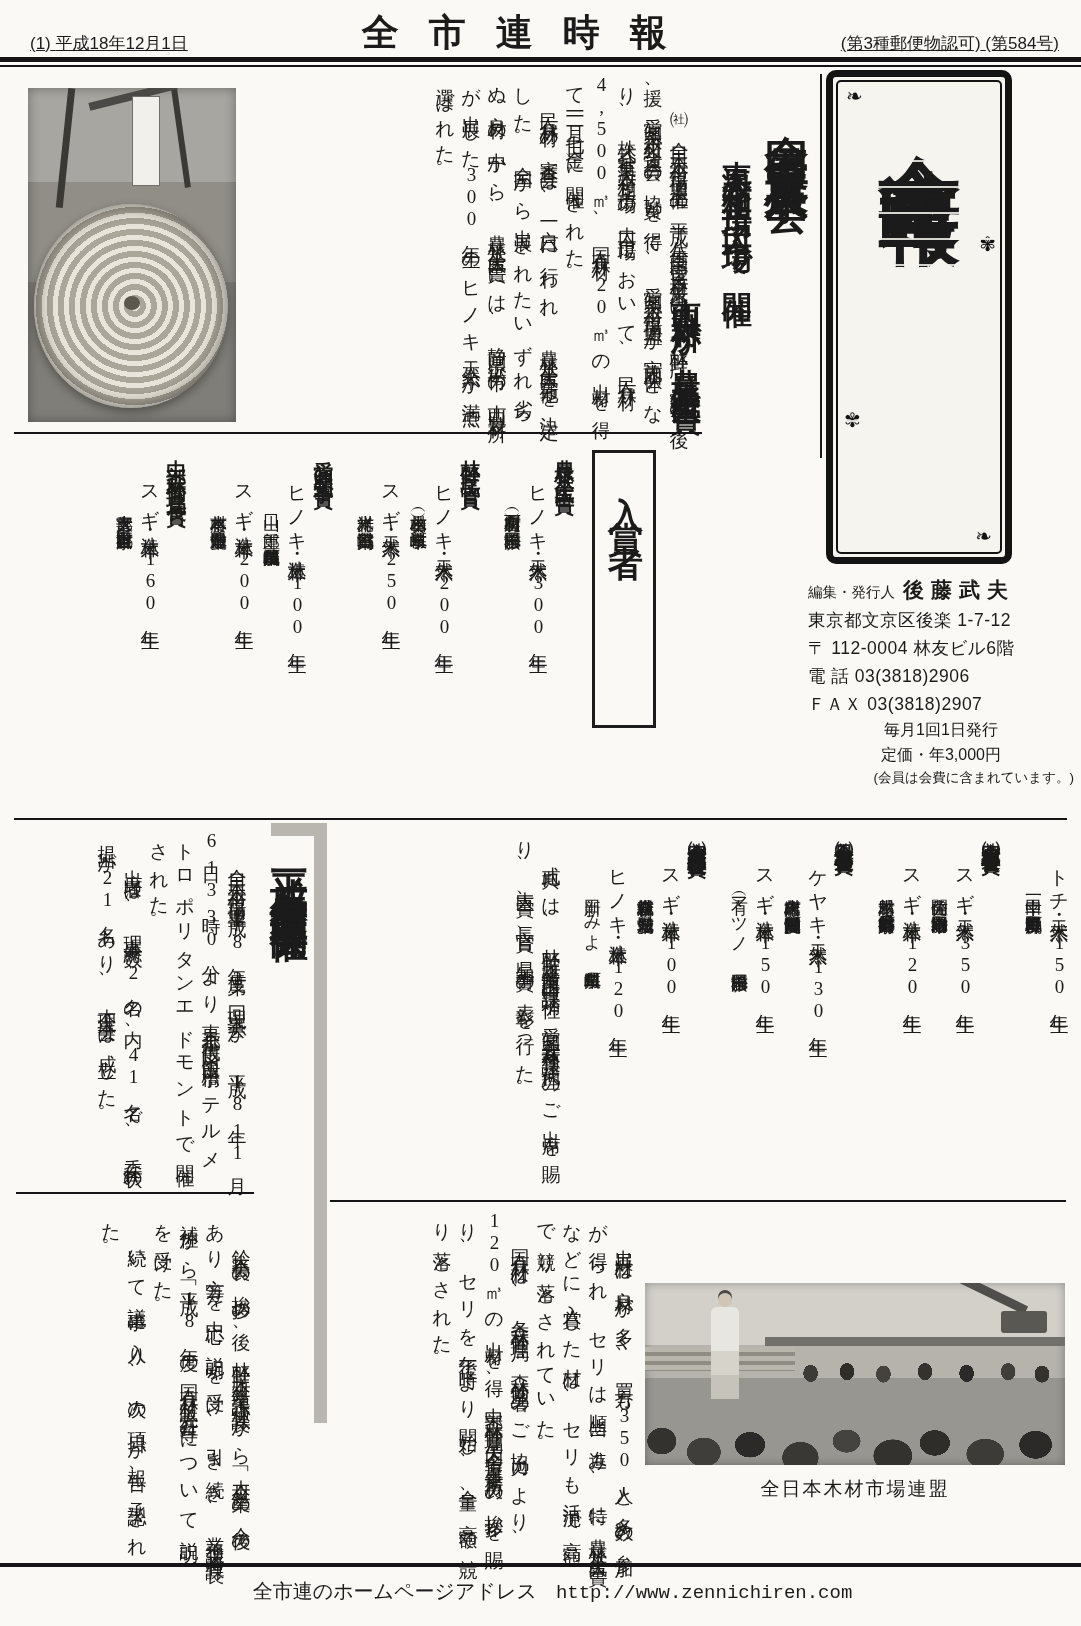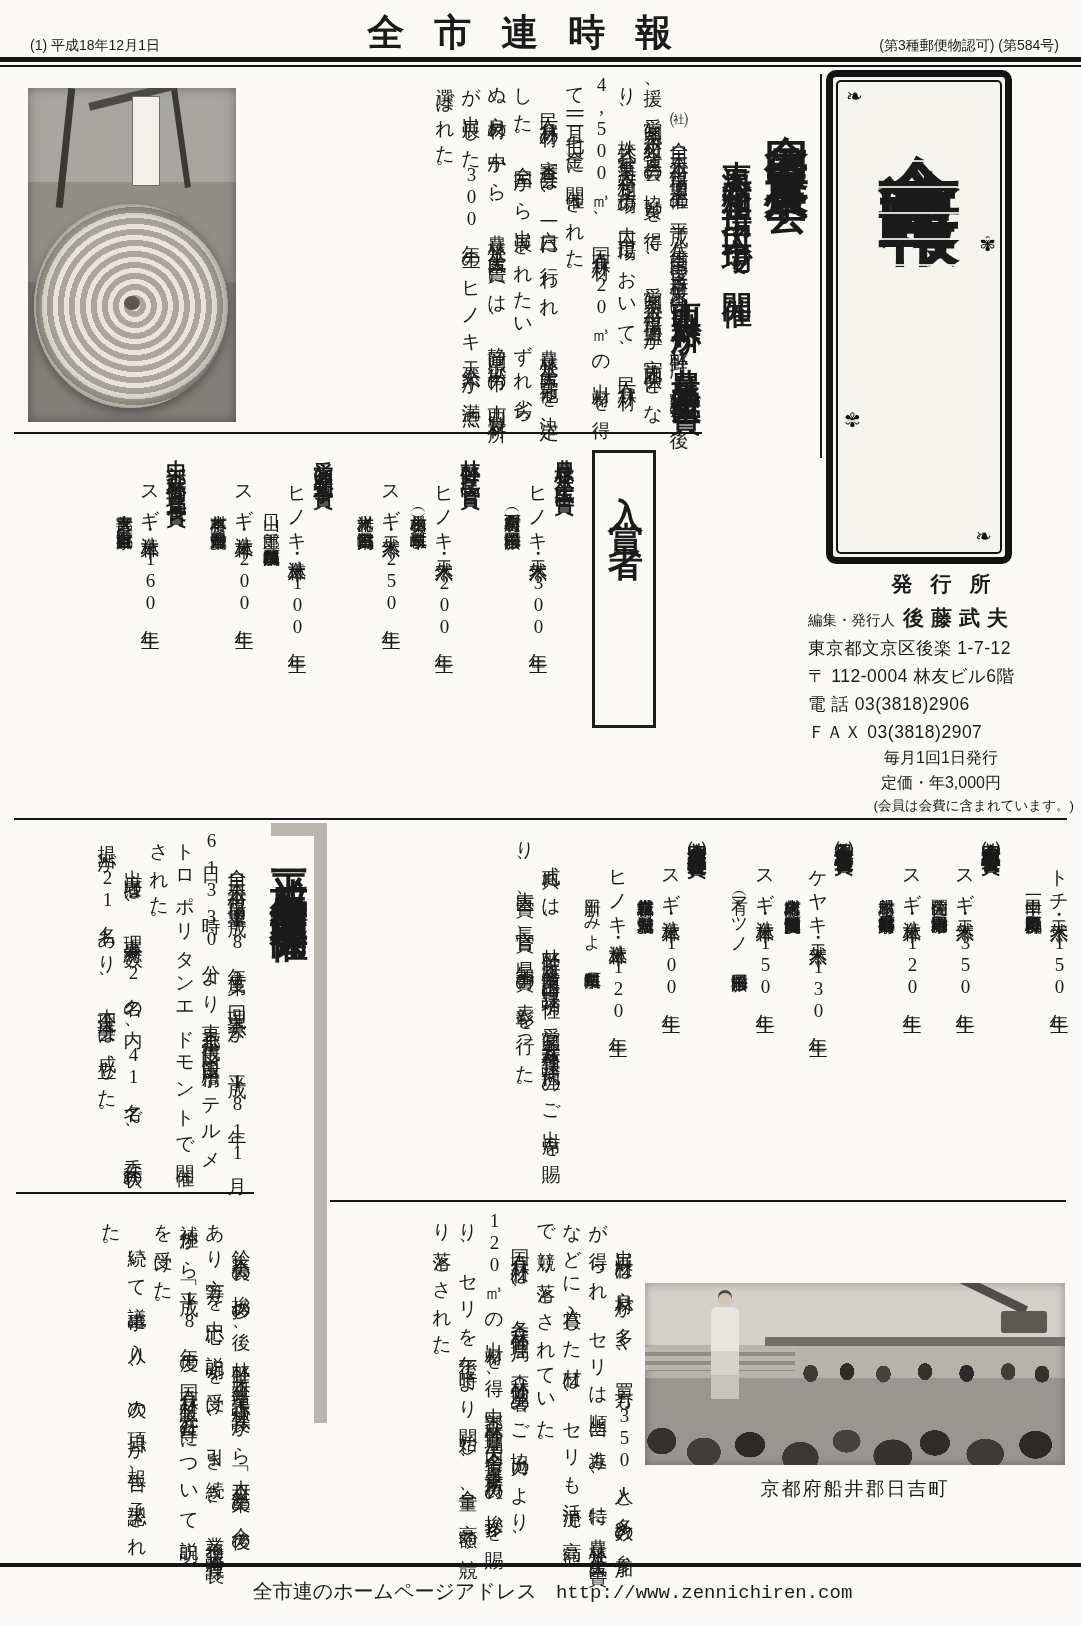--- a/index.html
+++ b/index.html
@@ -8,21 +8,21 @@
   .rule{position:absolute;background:#151515;}
   
   .vtext{writing-mode:vertical-rl;-webkit-writing-mode:vertical-rl;text-orientation:mixed;
          -webkit-text-orientation:mixed;}
   .num{text-orientation:upright;-webkit-text-orientation:upright;letter-spacing:1px;}
   p{margin:0;padding:0;}
 
   
   #hdr{position:absolute;top:12px;left:30px;right:22px;height:46px;display:flex;
        justify-content:space-between;align-items:flex-end;}
-  .hdr-side{font-size:14px;font-family:"Liberation Sans","DejaVu Sans",sans-serif;padding-bottom:3px;}
+  .hdr-side{font-size:17px;font-family:"Liberation Sans","DejaVu Sans",sans-serif;padding-bottom:3px;text-decoration:underline;}
   .hdr-title{font-size:37px;font-weight:bold;letter-spacing:30px;text-indent:30px;white-space:nowrap;}
 
   
   #vdiv{left:820px;top:74px;width:2px;height:384px;background:#1a1a1a;position:absolute;}
   #logo{position:absolute;left:826px;top:70px;width:186px;height:494px;background:#f6f4ee;
         border:7px solid #131313;border-radius:10px;box-sizing:border-box;}
   #logo-inner{position:absolute;inset:3px;border:2px solid #131313;border-radius:5px;
         display:flex;justify-content:center;overflow:hidden;}
   #logo-chars{font-size:82px;font-weight:900;letter-spacing:8px;padding-top:6px;line-height:1;
         font-family:"Liberation Serif","DejaVu Serif",serif;}
@@ -155,21 +155,20 @@
       <div id="logo-chars" class="vtext">全市連時報</div>
       <span class="leaf" id="leaf1">❧</span>
       <span class="leaf" id="leaf2">✾</span>
       <span class="leaf" id="leaf3">✾</span>
       <span class="leaf" id="leaf4">❧</span>
       <div id="logo-stripes"></div>
     </div>
   </div>
 
   <div id="pub">
-    <div class="pub-head">発行所</div>
     <div class="pub-editor">
       <span class="pub-editor-label">編集・発行人</span>
       <span class="pub-editor-name">後藤武夫</span>
     </div>
     <div class="pub-line">東京都文京区後楽 1-7-12</div>
     <div class="pub-line">〒 112-0004 林友ビル6階</div>
     <div class="pub-line">電 話 03(3818)2906</div>
     <div class="pub-line">ＦＡＸ 03(3818)2907</div>
     <div class="pub-center">毎月1回1日発行</div>
     <div class="pub-center">定価・年3,000円</div>
@@ -279,21 +278,21 @@
 
   <div id="photo2">
     <div class="p2-exc-arm"></div>
     <div class="p2-exc-body"></div>
     <div class="p2-bridge"></div>
     <div class="p2-logs"></div>
     <div class="p2-man"></div>
     <div class="p2-row"></div>
     <div class="p2-crowd"></div>
   </div>
-  <div id="photo2-caption">京都府船井郡日吉町</div>
+  <div id="photo2-caption">全日本木材市場連盟</div>
 
   <div id="article2b" class="vtext body-v">
     <p class="vwrap">　鈴木会長の挨拶の後、林野庁木材産業課小林課長から「木材産業の今後のあり方等」を中心に説明を受け、引き続き、業務課木村課長補佐から「平成<span class="num">18</span>年度の国有林材販売方針等」について説明を受けた。</p>
     <p class="vwrap">　続いて議事に入り、次の項目が報告、承認された。</p>
   </div>
 
   <div class="rule" style="top:1563px;left:0;width:1081px;height:4px;"></div>
   <div id="ftr">
     <span>全市連のホームページアドレス</span>
     <span class="url">http://www.zennichiren.com</span>

